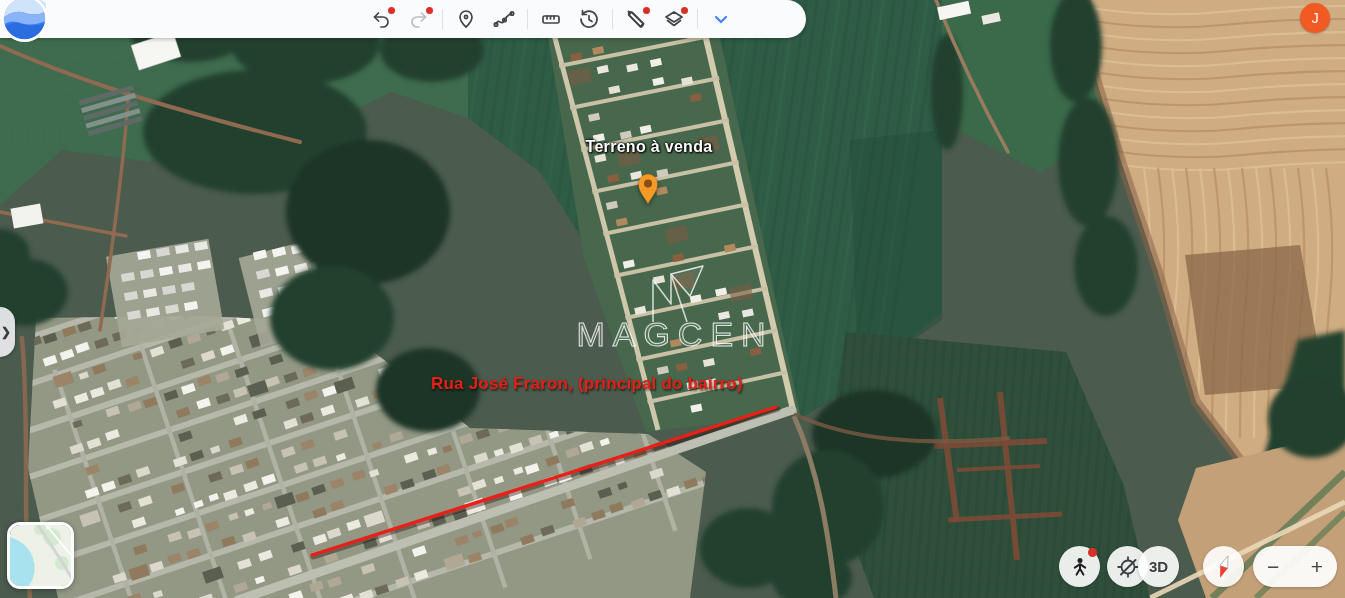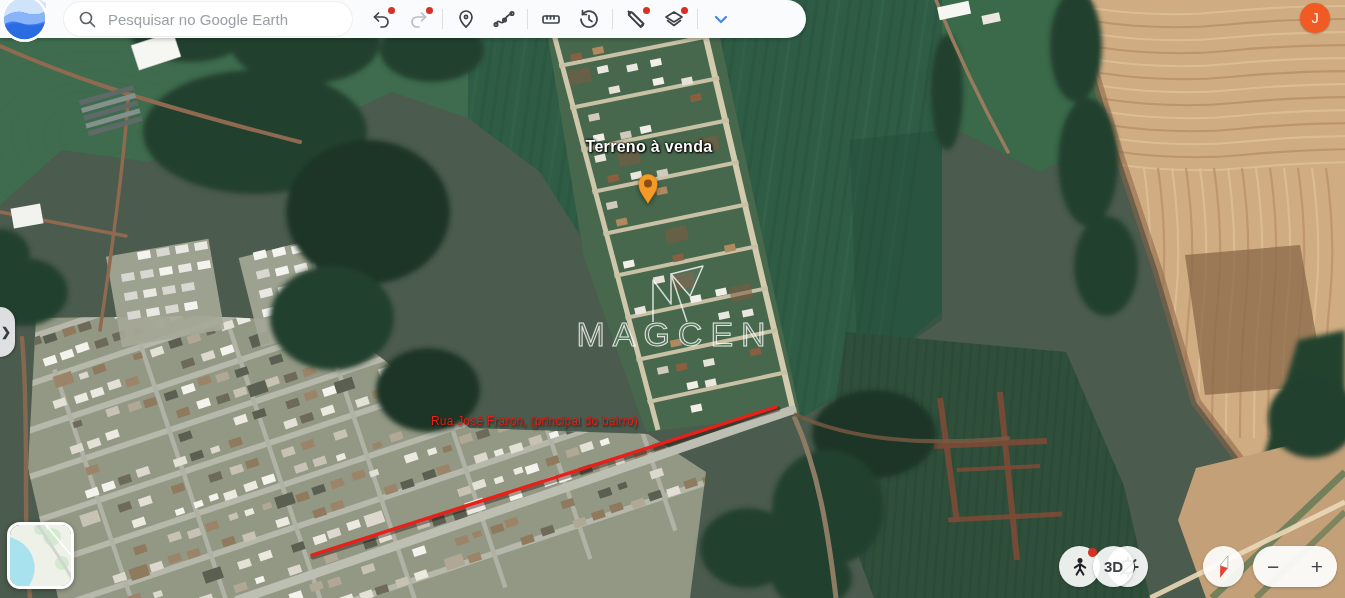--- a/index.html
+++ b/index.html
@@ -10,22 +10,22 @@
   
   #map-wrap{position:absolute;inset:0;z-index:0;}
 
   
   #anno-svg{position:absolute;inset:0;z-index:2;pointer-events:none;}
   .placemark-label{position:absolute;left:649px;top:138px;transform:translateX(-50%);
     color:#fff;font-size:16px;font-weight:bold;letter-spacing:.3px;white-space:nowrap;z-index:3;
     text-shadow:0 0 3px #000,0 0 2px #000,1px 1px 2px rgba(0,0,0,.9);text-align:center;}
   .pin{position:absolute;left:630px;top:168px;z-index:3;filter:drop-shadow(0 2px 2px rgba(0,0,0,.4));cursor:pointer;}
   .street-label{position:absolute;left:431px;top:374px;z-index:3;white-space:nowrap;
-    color:var(--c-annotation_red,#e82017);font-size:12px;font-weight:normal;letter-spacing:.2px;
-    text-shadow:1px 2px 2px rgba(0,0,0,.55),0 0 1px rgba(0,0,0,.45);margin-top:40px;}
+    color:var(--c-annotation_red,#e82017);font-size:17px;font-weight:bold;letter-spacing:.2px;
+    text-shadow:1px 2px 2px rgba(0,0,0,.55),0 0 1px rgba(0,0,0,.45);}
   .watermark{position:absolute;left:558px;top:246px;z-index:2;opacity:.82;pointer-events:none;}
 
   
   .topbar{position:absolute;left:0;top:0;width:806px;height:38px;z-index:10;
     background:#fafbfc;border-radius:0 19px 19px 0;box-shadow:0 1px 4px rgba(0,0,0,.28);
     display:flex;align-items:center;}
   .logo{position:absolute;left:1px;top:-5px;width:47px;height:47px;cursor:pointer;z-index:11;}
   .search-pill{position:absolute;left:64px;top:2px;width:288px;height:34px;border-radius:17px;
     background:#fff;box-shadow:0 0 0 1px rgba(0,0,0,.05);display:flex;align-items:center;
     padding-left:14px;box-sizing:border-box;gap:10px;}
@@ -758,27 +758,20 @@
 
   <svg class="watermark" width="280" height="116">
     <g stroke="#fff" fill="none" stroke-linejoin="round">
       <path d="M95 76 L95 34 L113 58 L113 28 L129 76" stroke-width="1.6" opacity=".9"></path>
       <path d="M113 28 L145 20 L132 50 Z" stroke-width="1.4" fill="rgba(255,255,255,.08)"></path>
     </g>
     <text x="117" y="100" text-anchor="middle" font-size="34" letter-spacing="8" font-family="Liberation Sans, sans-serif" stroke="#fff" stroke-width="1.05" fill="rgba(255,255,255,.12)">MAGCEN</text>
   </svg>
 
   <div class="topbar">
-    <div class="search-pill">
-      <svg width="18" height="18" viewBox="0 0 18 18">
-        <circle cx="8" cy="8" r="5.5" fill="none" stroke="#5f6368" stroke-width="1.7"></circle>
-        <line x1="12.2" y1="12.2" x2="16.5" y2="16.5" stroke="#5f6368" stroke-width="1.7" stroke-linecap="round"></line>
-      </svg>
-      <input type="text" placeholder="Pesquisar no Google Earth" style="">
-    </div>
 
     <div class="tb-icons">
       <div class="tb-btn">
         <svg width="22" height="22" viewBox="0 0 22 22">
           <path d="M4.5 9 h8.5 a5 5 0 1 1 0 10 h-2"></path>
             <path d="M8.5 5 L4.5 9 L8.5 13"></path>
         </svg>
           <span class="badge"></span>
       </div>
       <div class="tb-btn dim">
@@ -877,21 +870,21 @@
     </svg>
     <span class="cbadge"></span>
   </div>
   <div class="ctrl" style="left:1107px;top:546px;">
     <svg width="24" height="24" viewBox="0 0 24 24">
       <circle cx="12" cy="12" r="6.5"></circle>
       <path d="M12 2.2 V5 M12 19 V21.8 M2.2 12 H5 M19 12 H21.8"></path>
       <path d="M5 19.5 L19.5 5" style="stroke-width:2"></path>
     </svg>
   </div>
-  <div class="ctrl" style="left:1093px;top:546px;">
+  <div class="ctrl" style="left:1138px;top:546px;">
     <span class="ctrl-3d">3D</span>
   </div>
   <div class="ctrl" style="left:1203px;top:546px;">
     <svg width="28" height="28" viewBox="0 0 28 28">
       <g transform="rotate(20 14 14)">
         <polygon points="14,2.5 18,14 10,14" fill="#fcfcfc" stroke="#9aa0a6" stroke-width=".7"></polygon>
         <polygon points="10,14 18,14 14,25.5" fill="#e94235" stroke="none"></polygon>
       </g>
     </svg>
   </div>

